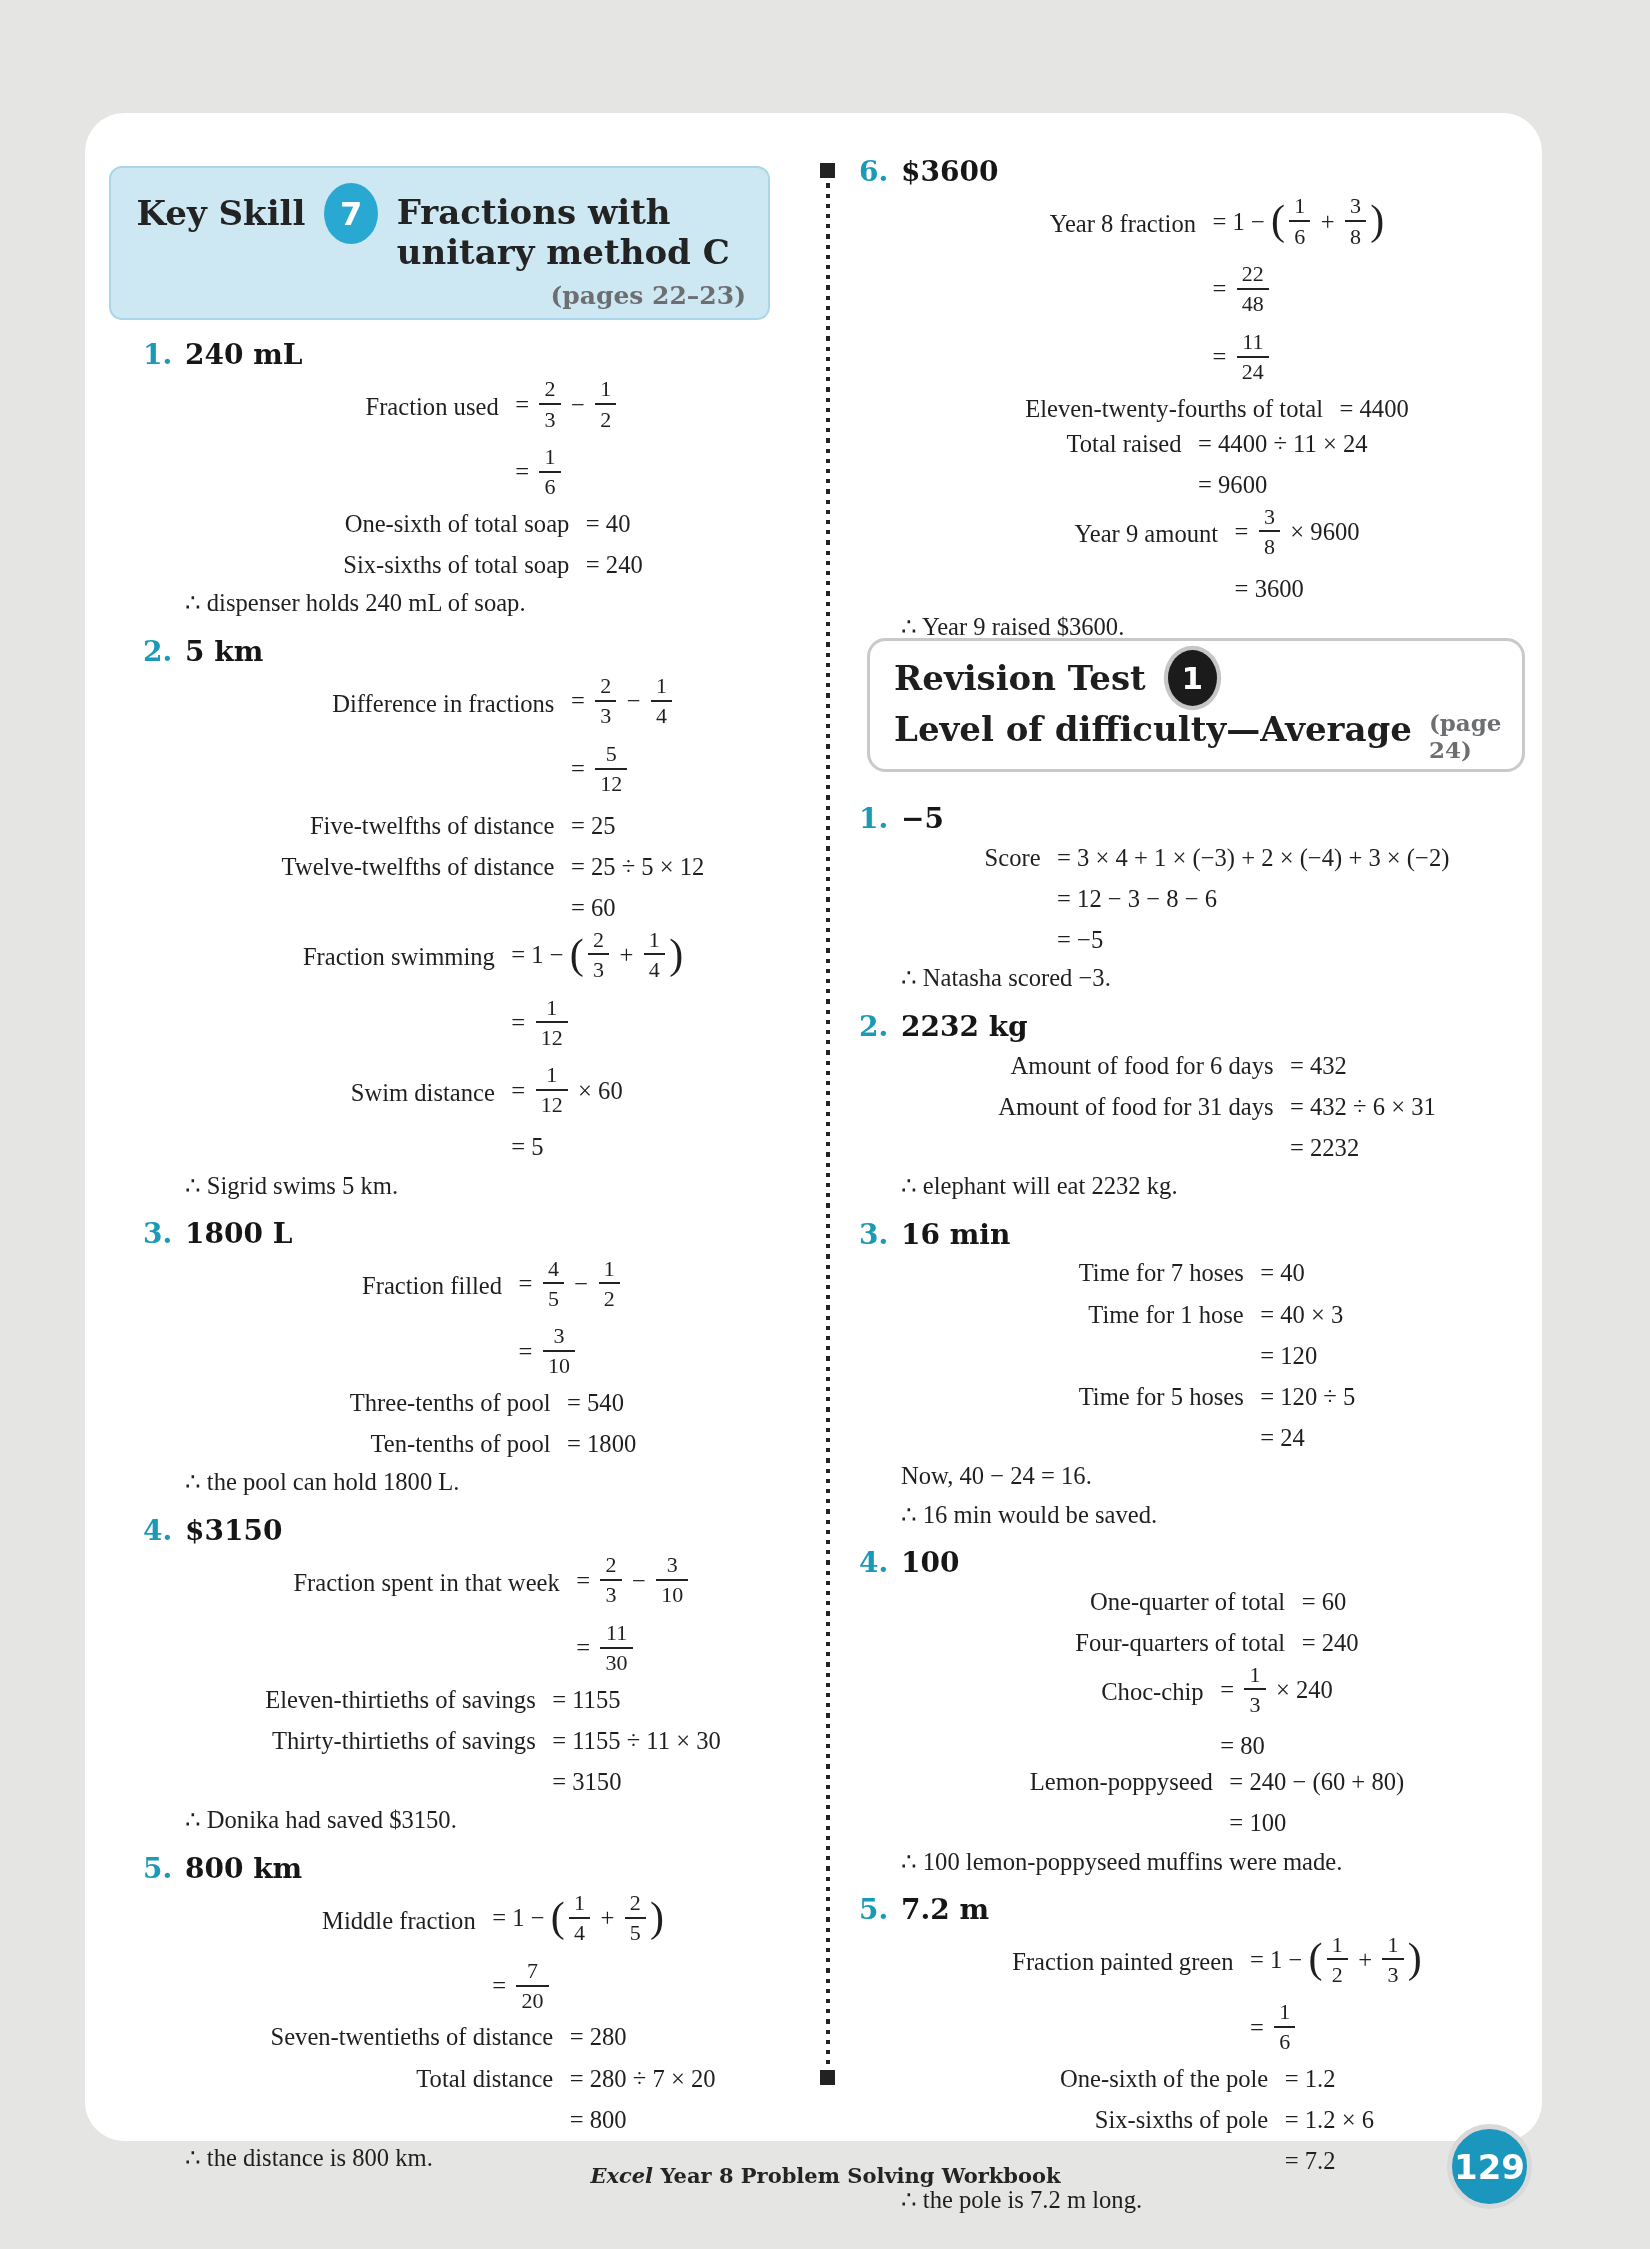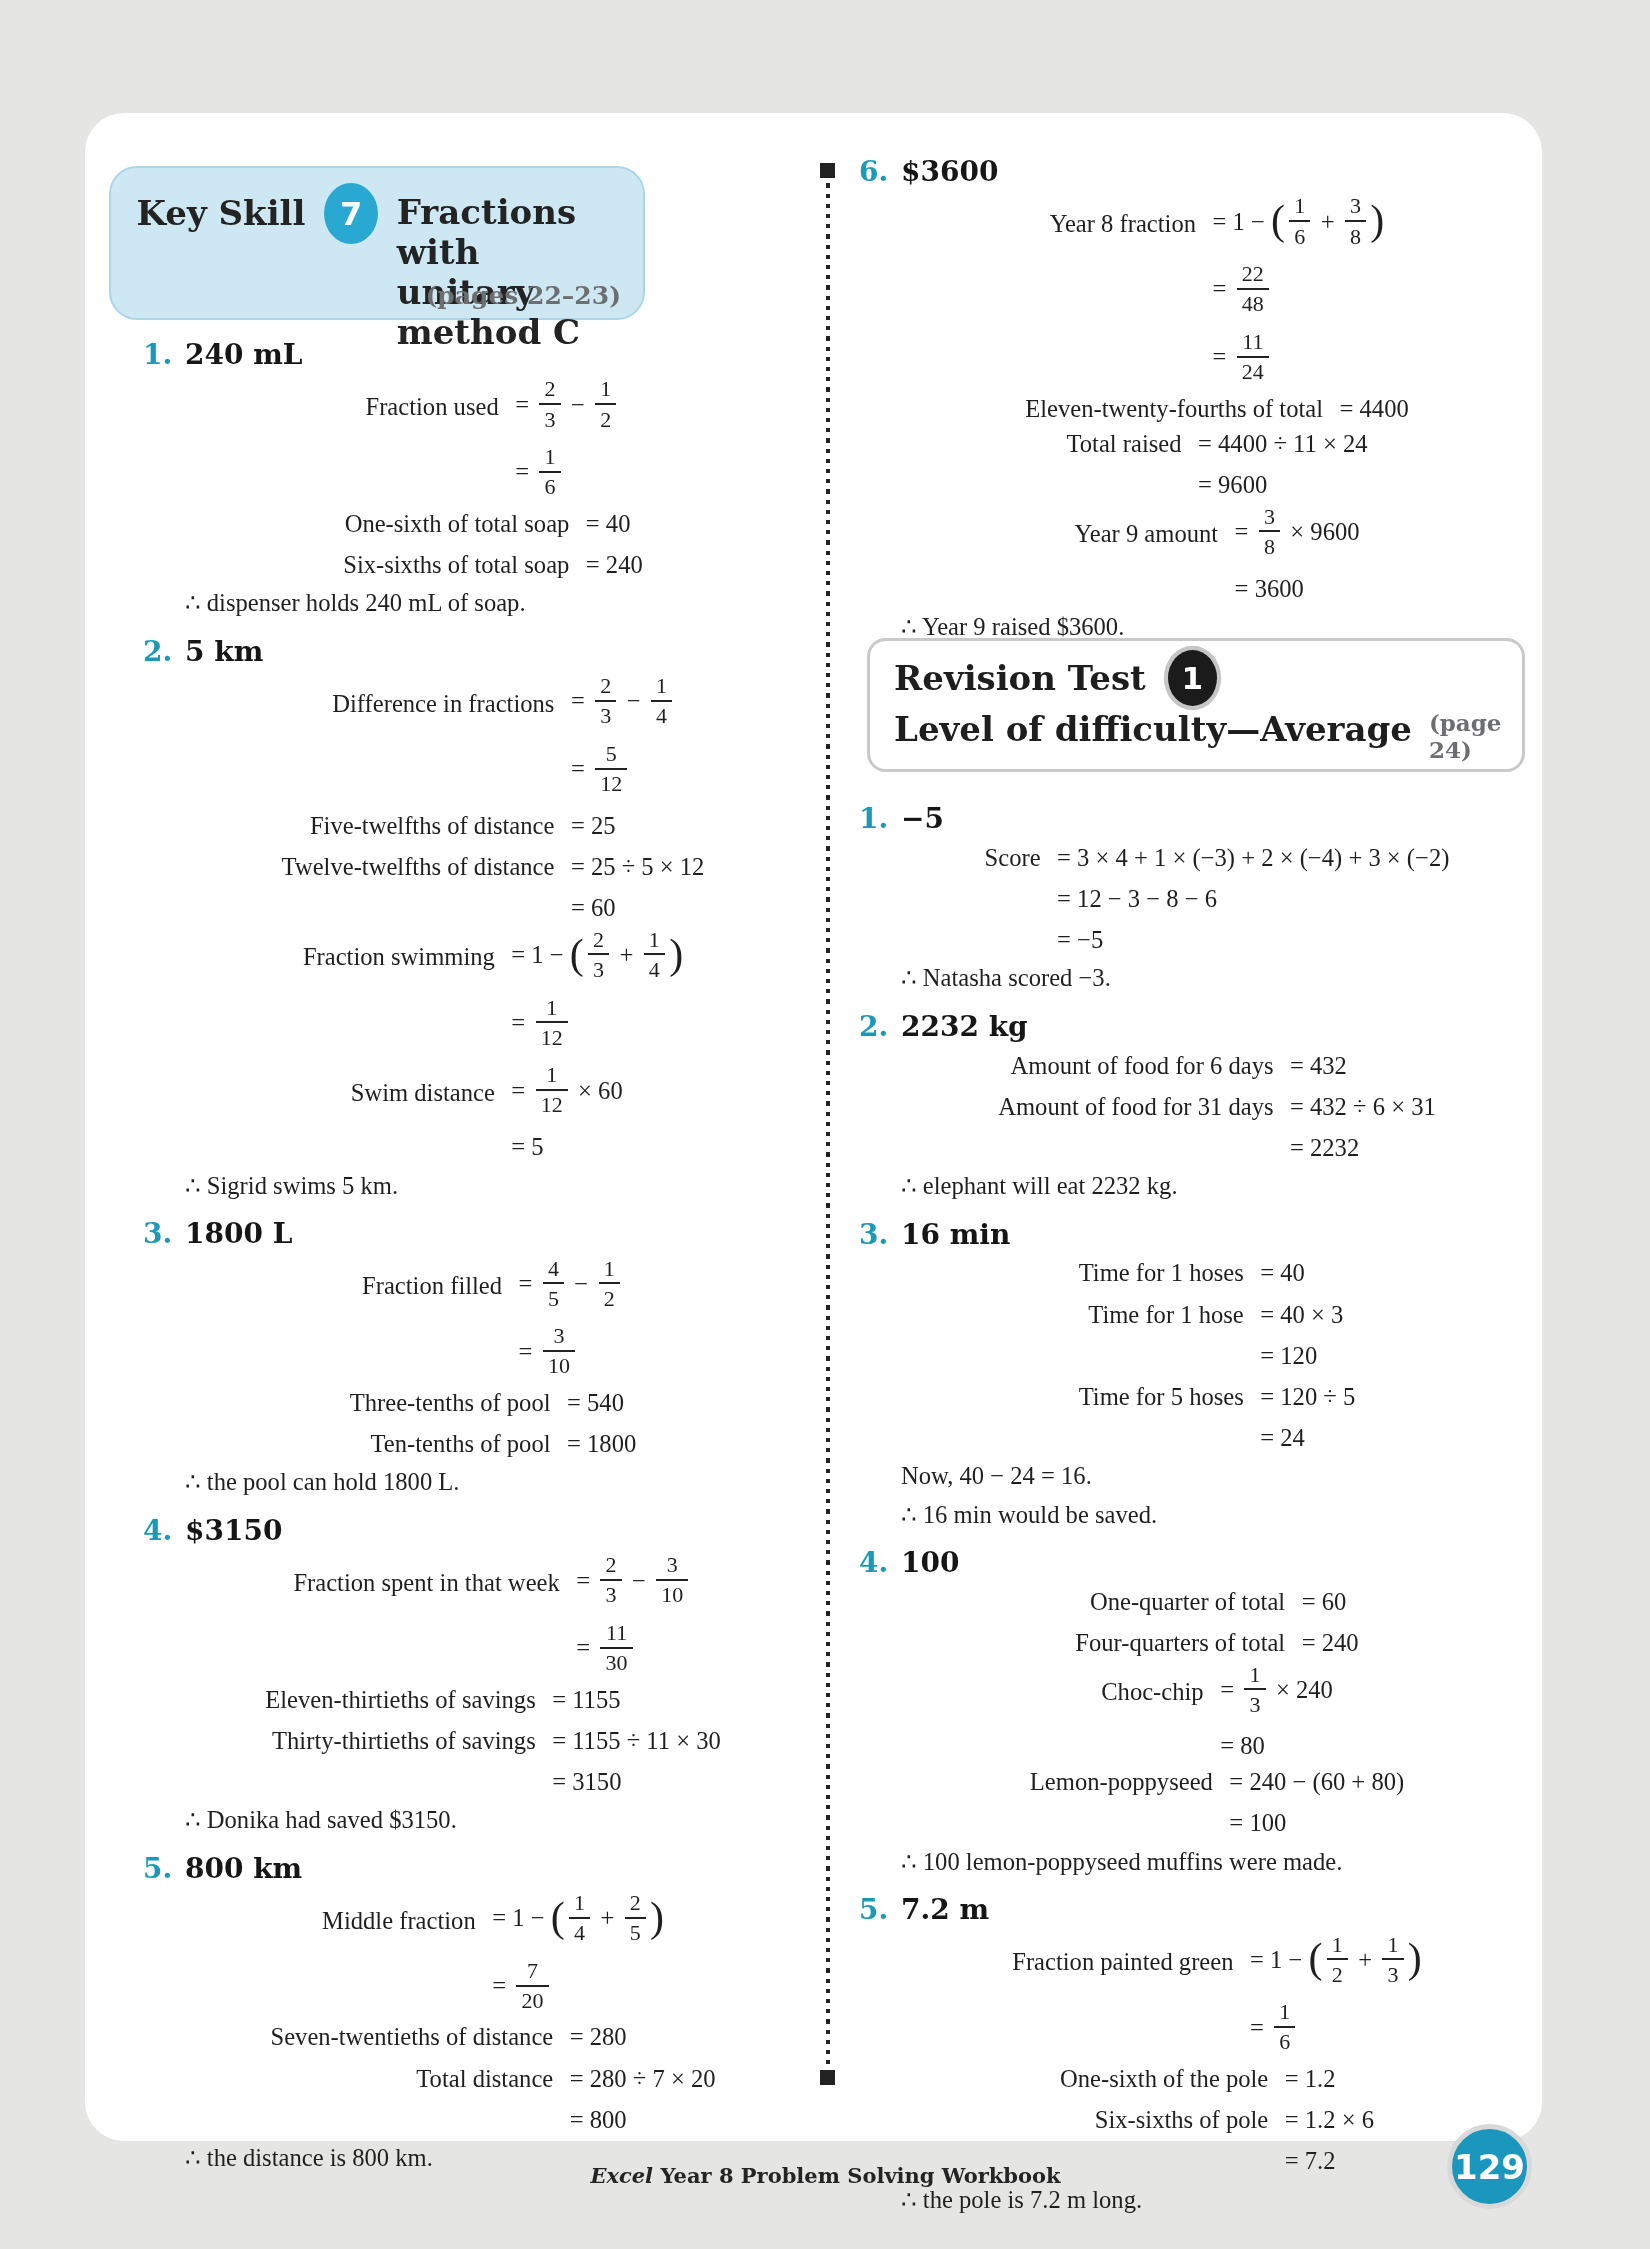--- a/index.html
+++ b/index.html
@@ -1,22 +1,22 @@
 <!DOCTYPE html>
 <html style="font-size:13.6px"><head>
 <meta charset="utf-8">
 <style>
   html,body{margin:0;padding:0;background:#d8d8d8;}
   .page{position:relative;width:1651px;height:2250px;background:#e5e6e4;overflow:hidden;
         font-family:"Liberation Serif", serif;color:#1f1f1f;}
   .card{position:absolute;left:85px;top:113px;width:1457px;height:2028px;background:#ffffff;
         border-radius:39px;}
   
-  .ksbox{position:absolute;left:24px;top:53px;width:536px;height:154px;box-sizing:border-box;
-         background:#cde8f3;border:2.5px solid #abd6ea;border-radius:28px;padding:15.3px 22px 10.2px 25.5px;}
+  .ksbox{position:absolute;left:24px;top:53px;width:661px;height:154px;box-sizing:border-box;
+         background:#cde8f3;border:2.5px solid #abd6ea;border-radius:13px;padding:15.3px 22px 10.2px 25.5px;}
   .ksrow{display:flex;align-items:flex-start;}
   .kslabel{font-family:"DejaVu Serif",serif;font-weight:bold;font-size:34px;color:#232323;padding-top:10.2px;white-space:nowrap;}
   .kscircle{flex:0 0 auto;width:54px;height:61px;border-radius:50%;background:#29a9d2;color:#fff;
             display:flex;align-items:center;justify-content:center;font-family:"DejaVu Sans",sans-serif;
             font-weight:bold;font-size:32px;margin:0 18.7px;}
   .kstitle{font-family:"DejaVu Serif",serif;font-weight:bold;font-size:34px;color:#232323;line-height:1.18;padding-top:8.5px;}
   .kspages{position:absolute;right:22px;bottom:8.5px;font-family:"DejaVu Serif",serif;font-weight:bold;
            font-size:25px;color:#6d6e71;margin-top:13px;}
   
   .rtbox{position:absolute;left:782px;top:525px;width:658px;height:134px;box-sizing:border-box;background:#fff;
@@ -322,21 +322,21 @@
             <span class="eqr">= 432 ÷ 6 × 31</span>
             <span class="eql"></span>
             <span class="eqr">= 2232</span>
           </div>
           <div class="fullline">∴ elephant will eat 2232 kg.</div>
         </div>
         <div class="prob">
           <span class="pnum">3.</span>
           <div class="phead">16 min</div>
           <div class="eqgroup">
-            <span class="eql">Time for 1 hoses</span>
+            <span class="eql">Time for 7 hoses</span>
             <span class="eqr">= 40</span>
             <span class="eql">Time for 1 hose</span>
             <span class="eqr">= 40 × 3</span>
             <span class="eql"></span>
             <span class="eqr">= 120</span>
             <span class="eql">Time for 5 hoses</span>
             <span class="eqr">= 120 ÷ 5</span>
             <span class="eql"></span>
             <span class="eqr">= 24</span>
           </div>

